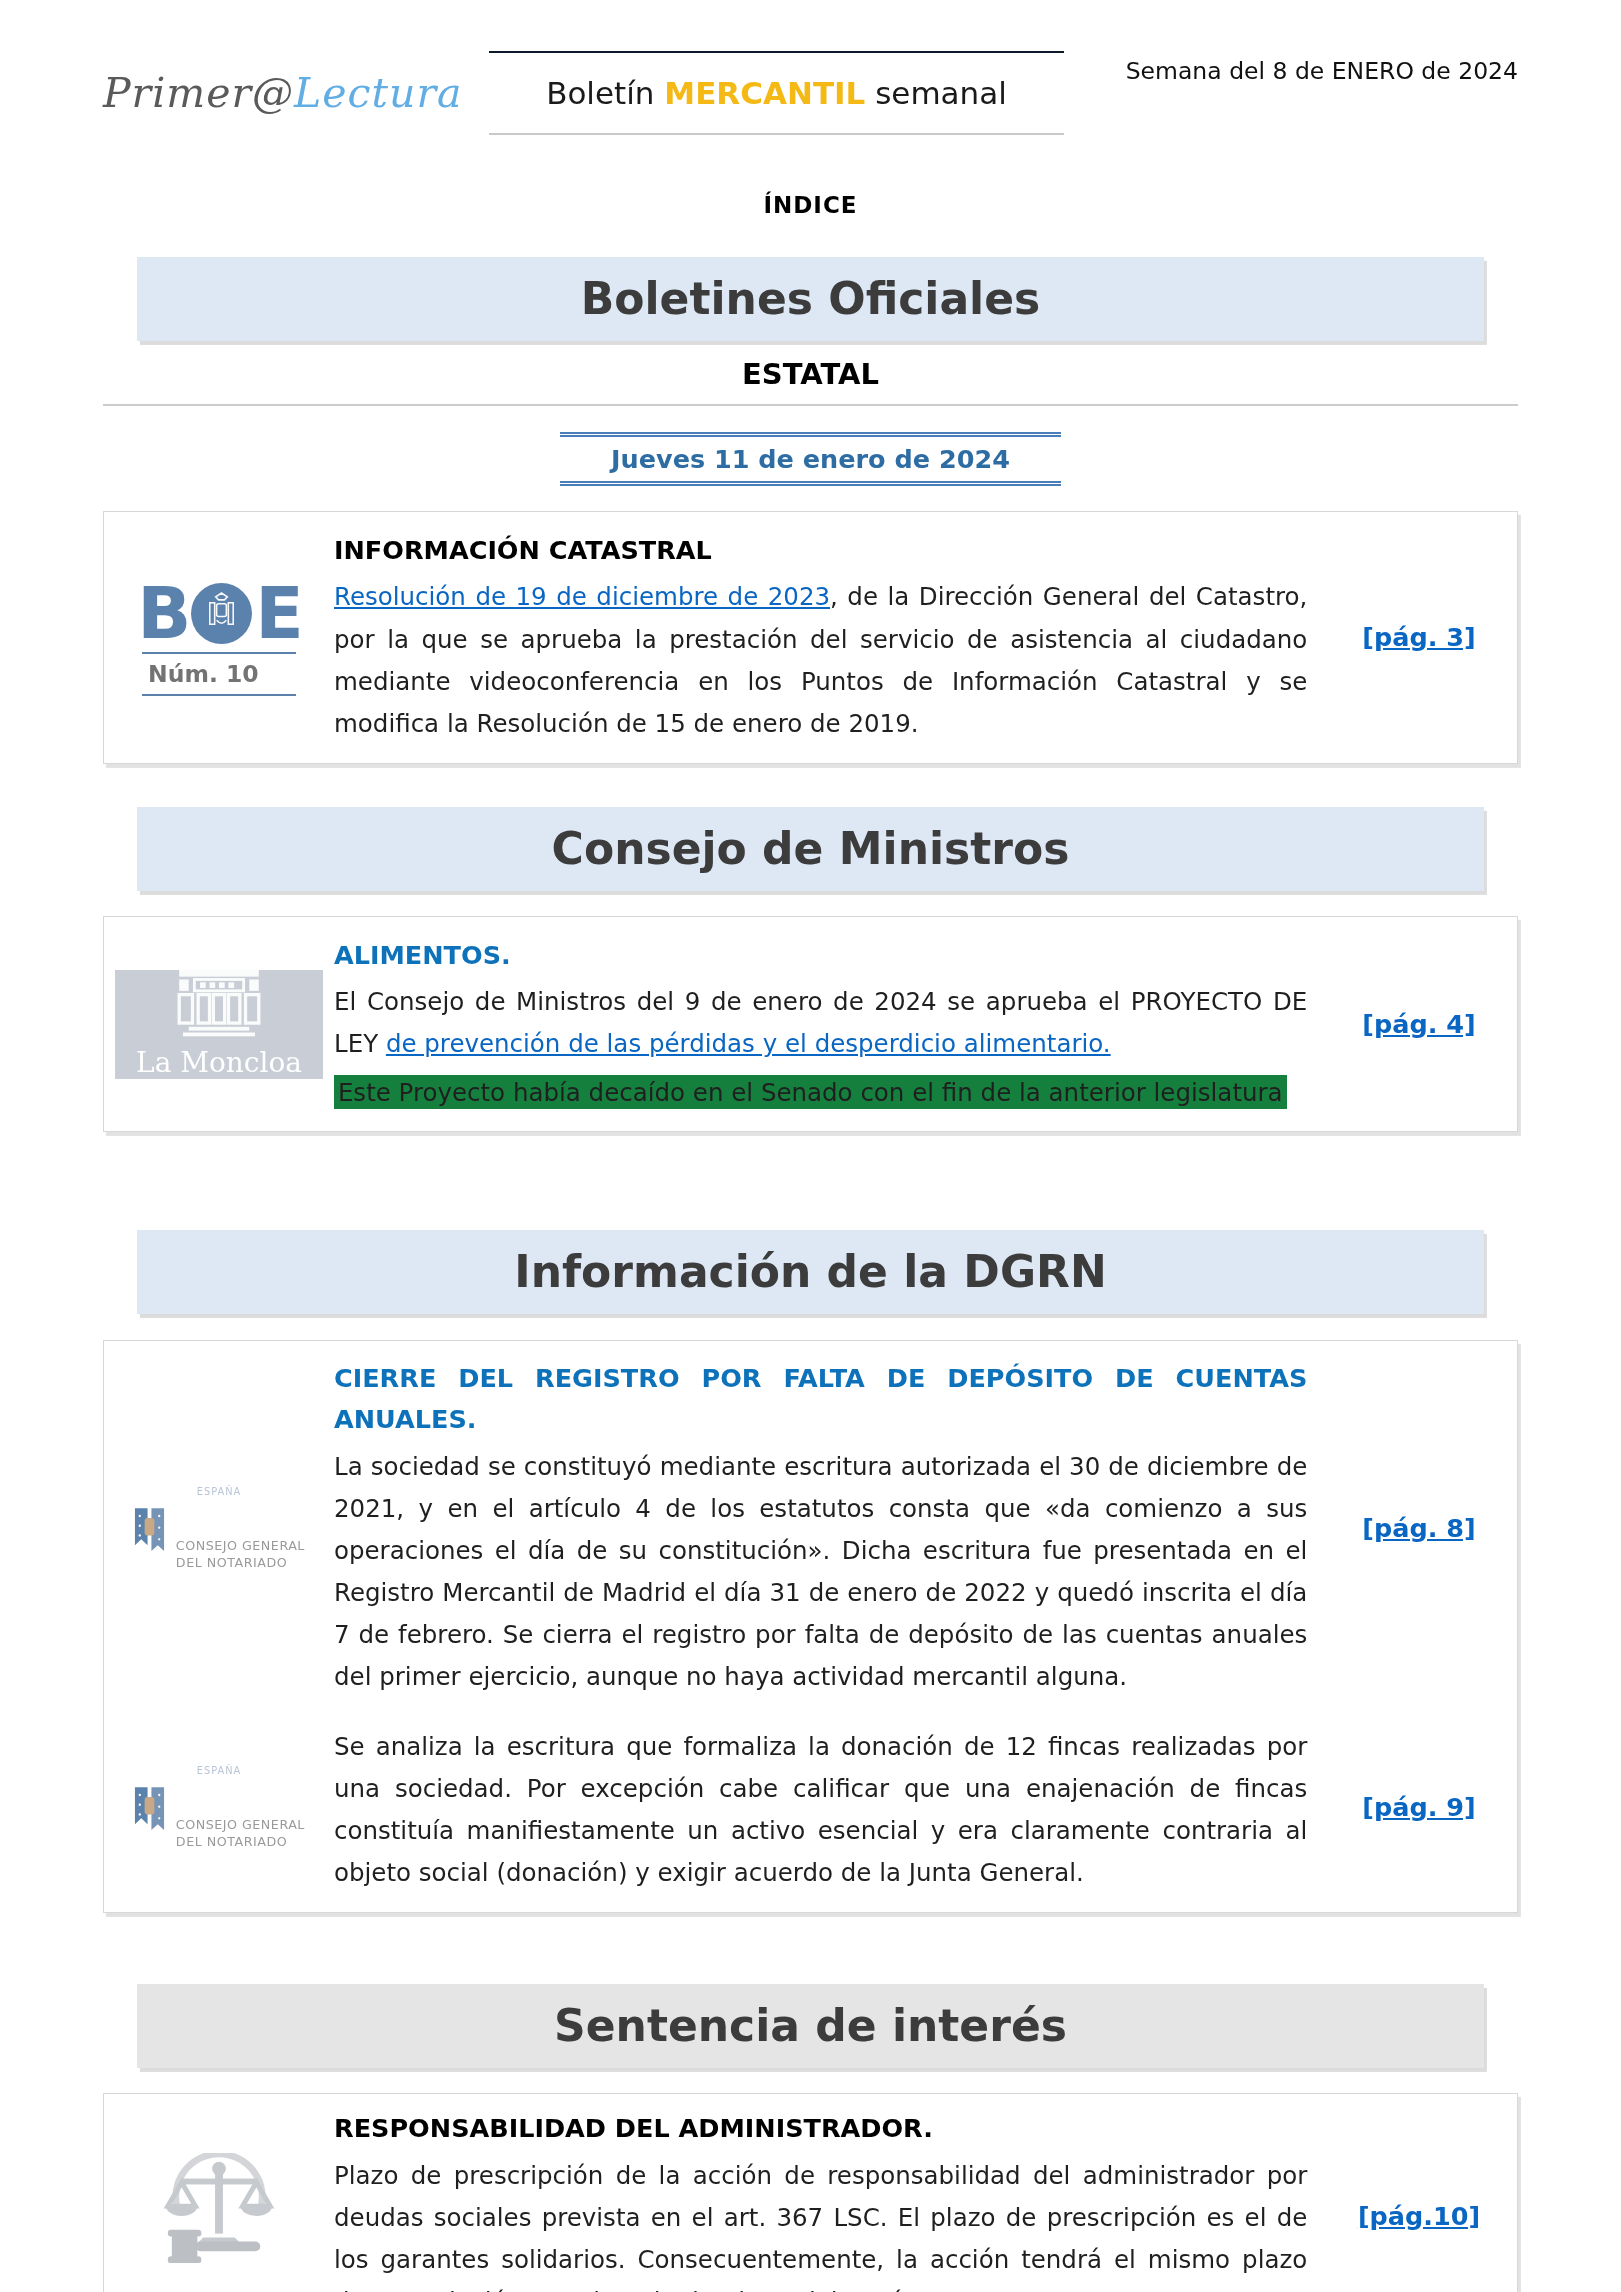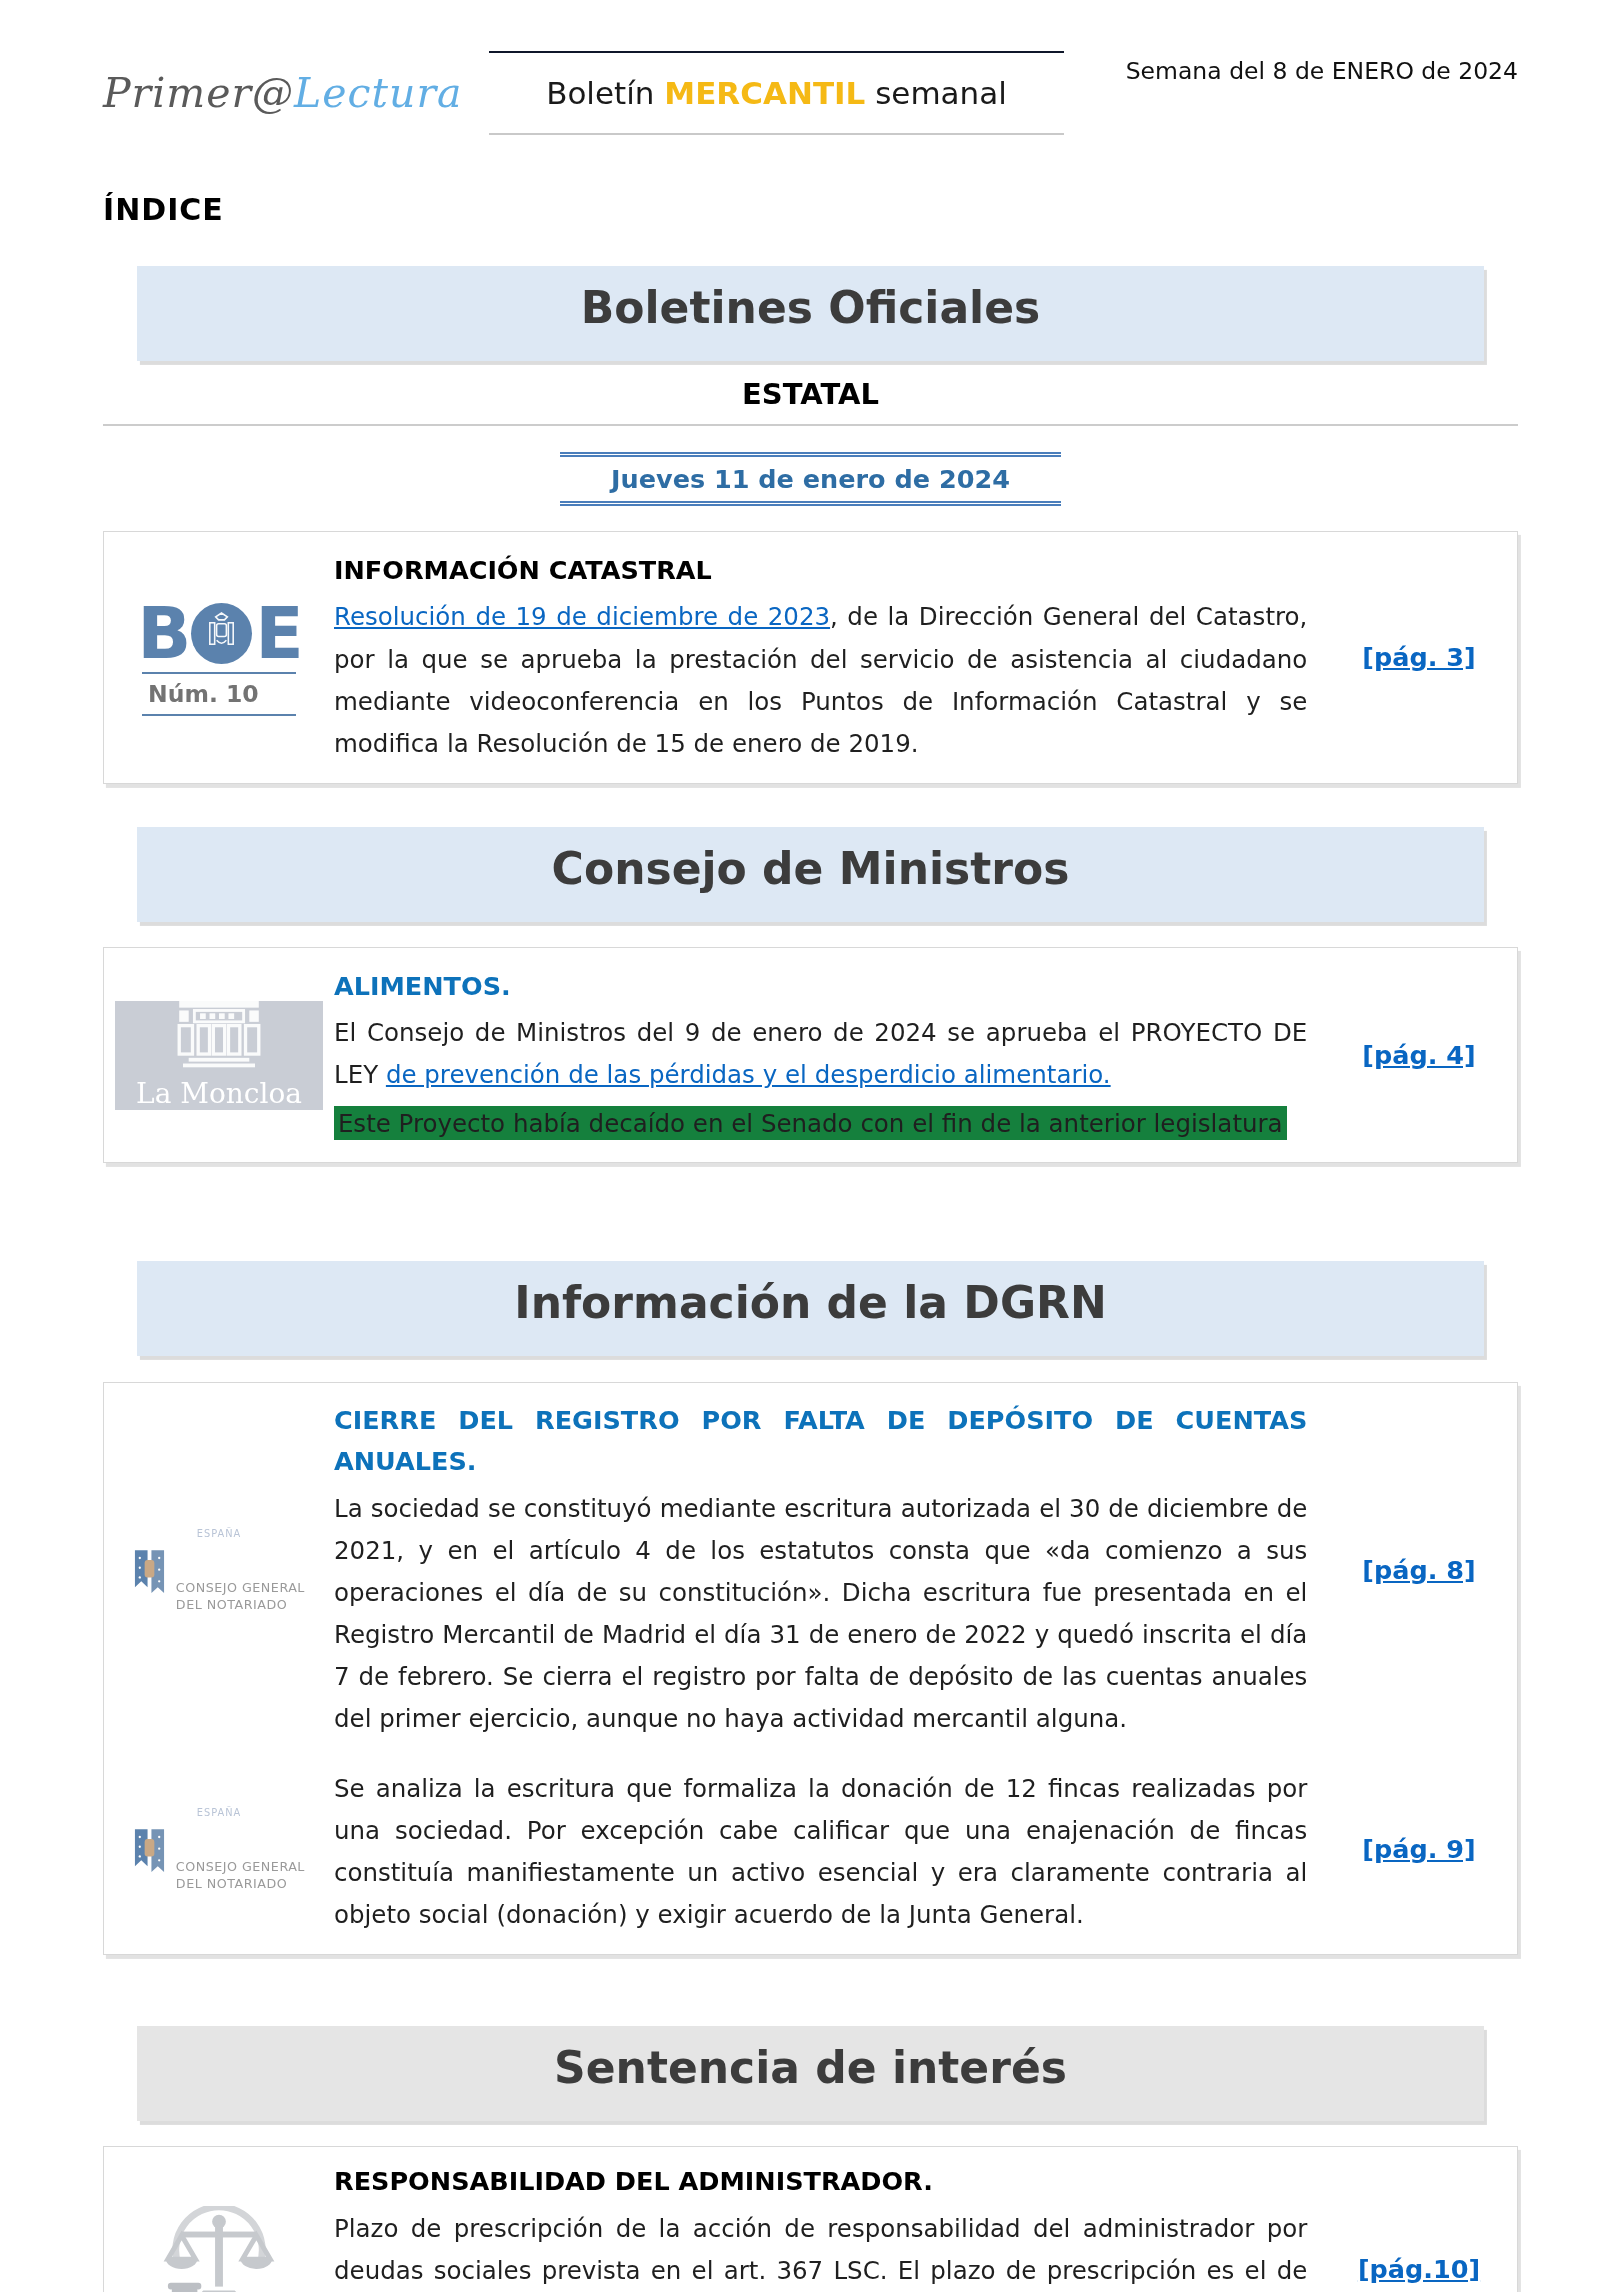--- a/index.html
+++ b/index.html
@@ -14,25 +14,25 @@
   .brand{width:392px;font-family:"DejaVu Serif","Liberation Serif",serif;
          font-style:italic;font-size:41px;letter-spacing:1px;padding-top:17.6px;}
   .brand .primer{color:#5a5a5a;}
   .brand .lectura{color:#62aee4;}
   .masthead-wrap{flex:1;display:flex;justify-content:center;}
   .masthead{border-top:2px solid #0f172a;border-bottom:2px solid #c9c9c9;
             padding:22px 57px;font-size:31px;color:#1a1a1a;white-space:nowrap;}
   .masthead .hl{color:#f5b915;font-weight:bold;}
   .week{width:461px;text-align:right;font-size:23.5px;color:#111;padding-top:5.9px;}
 
-  .index-title{font-size:30px;font-weight:bold;color:#000;
+  .index-title{text-align:center;font-size:23px;font-weight:bold;color:#000;
                margin-top:57px;letter-spacing:1px;}
 
   
-  .banner{margin:0 34px;height:95px;line-height:84px;text-align:center;
+  .banner{margin:0 34px;height:84px;line-height:84px;text-align:center;
           font-size:44px;font-weight:bold;color:#3c3c3c;
           background:#dde8f4;box-shadow:2.9px 3.9px 0 #dcdcdc;}
   .banner.gray{background:#e5e5e5;}
   .banner-boletines{margin-top:39px;}
   .banner-consejo{margin-top:43px;}
   .banner-dgrn{margin-top:98px;}
   .banner-sentencia{margin-top:71px;}
 
   .estatal{text-align:center;font-size:29px;font-weight:bold;color:#000;
            padding:15.7px 0 13.7px 0;border-bottom:2px solid #cccccc;}

